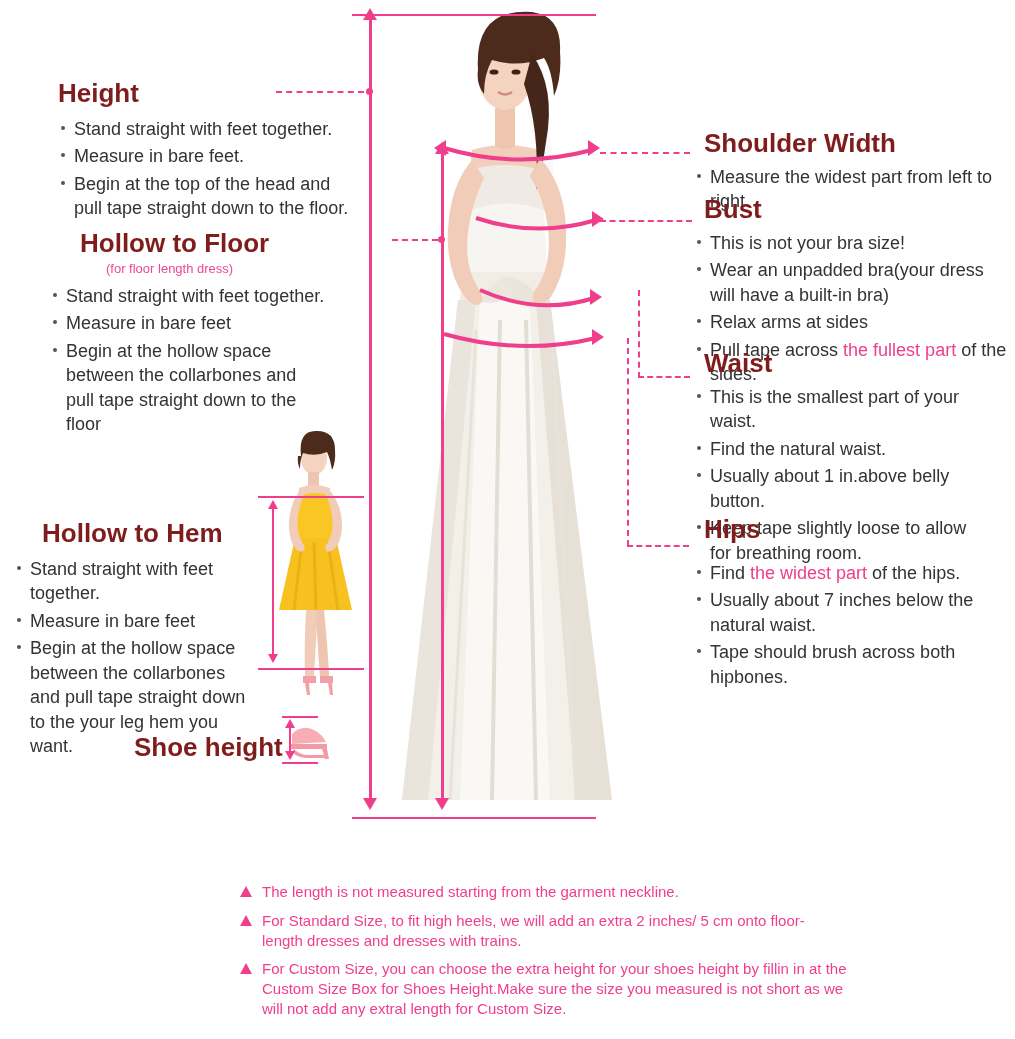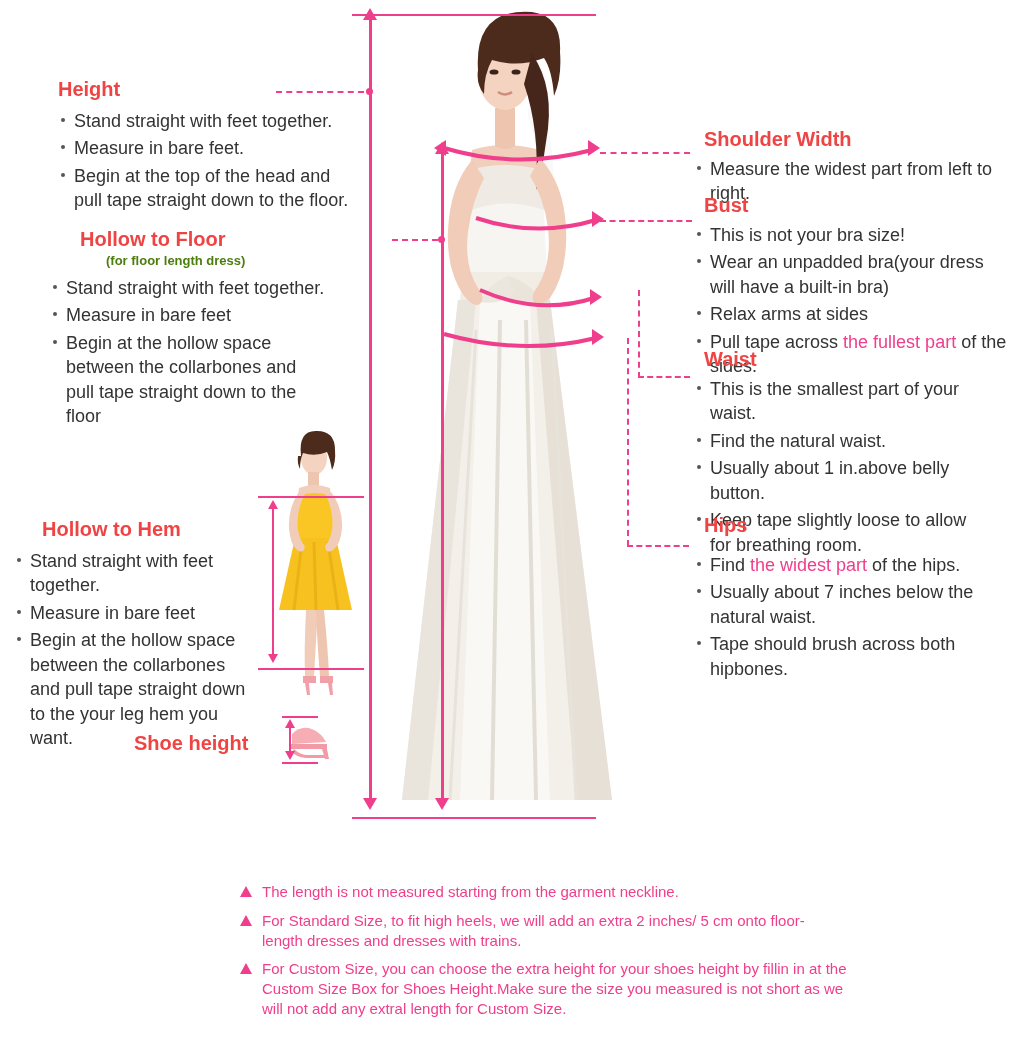--- a/index.html
+++ b/index.html
@@ -13,28 +13,28 @@
   #page {
     position: relative;
     width: 1015px;
     height: 1039px;
     background: #ffffff;
     overflow: hidden;
   }
   .abs { position: absolute; }
 
   .head {
-    color: #ef4444;
+    color: #7f1d1d;
     font-weight: bold;
-    font-size: 20px;
+    font-size: 26px;
     white-space: nowrap;
   }
   .subhead {
-    color: #4d7c0f;
-    font-weight: bold;
+    color: #ec4899;
+    font-weight: normal;
     font-size: 13px;
     white-space: nowrap;
   }
   .bullets {
     list-style: none;
     margin: 0;
     padding: 0;
     color: #333333;
     font-size: 18px;
     line-height: 1.36;

